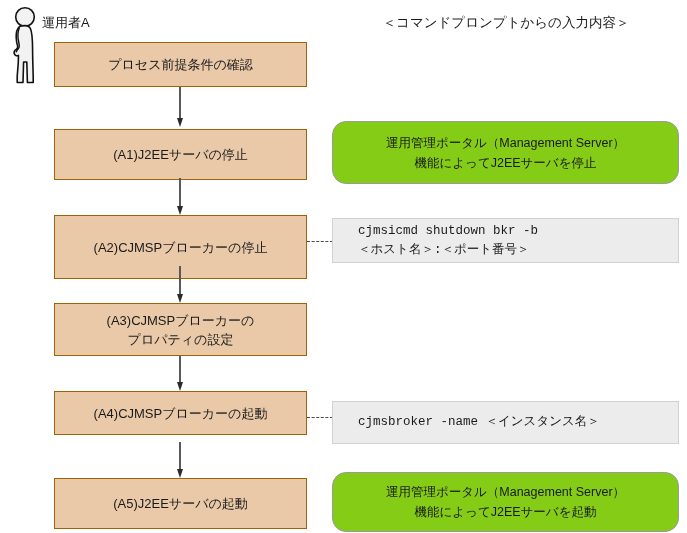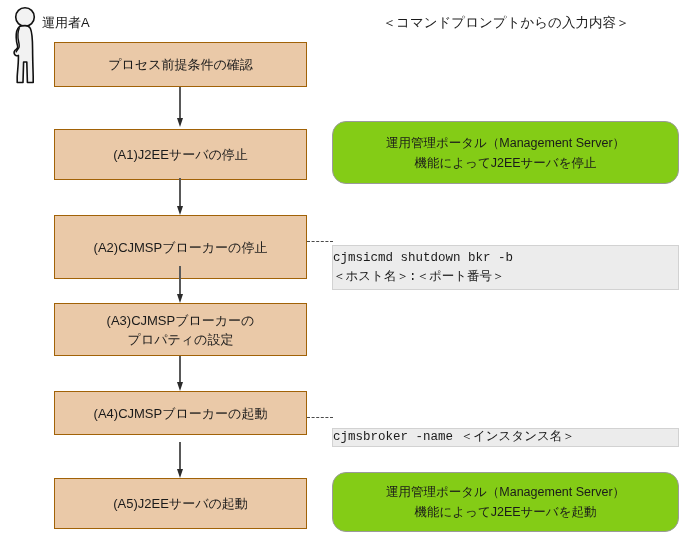--- a/index.html
+++ b/index.html
@@ -57,25 +57,24 @@
   }
 
   
   .cmd{
     position:absolute;
     left:332px;width:347px;
     background:#ececec;
     border:1px solid #d2d2d2;
     box-sizing:border-box;
     display:flex;align-items:center;
-    padding-left:0;
+    padding-left:25px;
     font-family:"Liberation Mono","DejaVu Sans Mono",monospace;
     font-size:12.5px;color:#1a1a1a;
     line-height:19px;
-    margin-top:27px;
   }
 
   
   .arrow{position:absolute;left:177px;width:7px;}
   .arrow .shaft{
     position:absolute;left:2px;top:0;width:2px;
     background:#595959;
   }
   .arrow .head{
     position:absolute;left:0;width:0;height:0;
@@ -166,21 +165,21 @@
   </div>
   <div class="arrow" style="top:356px;height:35px;">
     <div class="shaft" style="height:26px;"></div>
     <div class="head" style="top:26px;"></div>
   </div>
 
   <div class="pbox" style="top:391px;height:44px;">
     <span>(A4)CJMSPブローカーの起動</span>
   </div>
   <div class="dash" style="top:417px;"></div>
-  <div class="cmd" style="top:401px;height:19px;">
+  <div class="cmd" style="top:401px;height:43px;">
     <div>cjmsbroker -name ＜インスタンス名＞</div>
   </div>
   <div class="arrow" style="top:442px;height:36px;">
     <div class="shaft" style="height:27px;"></div>
     <div class="head" style="top:27px;"></div>
   </div>
 
   <div class="pbox" style="top:478px;height:51px;">
     <span>(A5)J2EEサーバの起動</span>
   </div>

